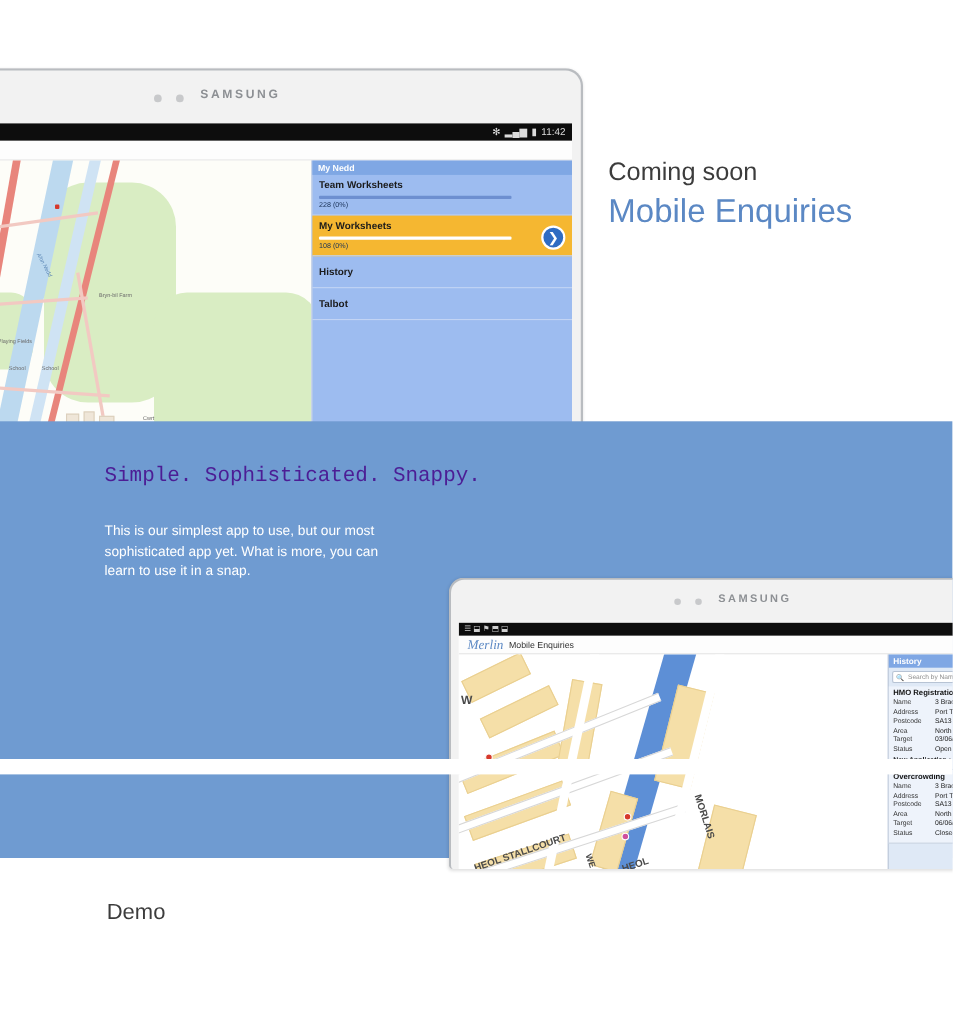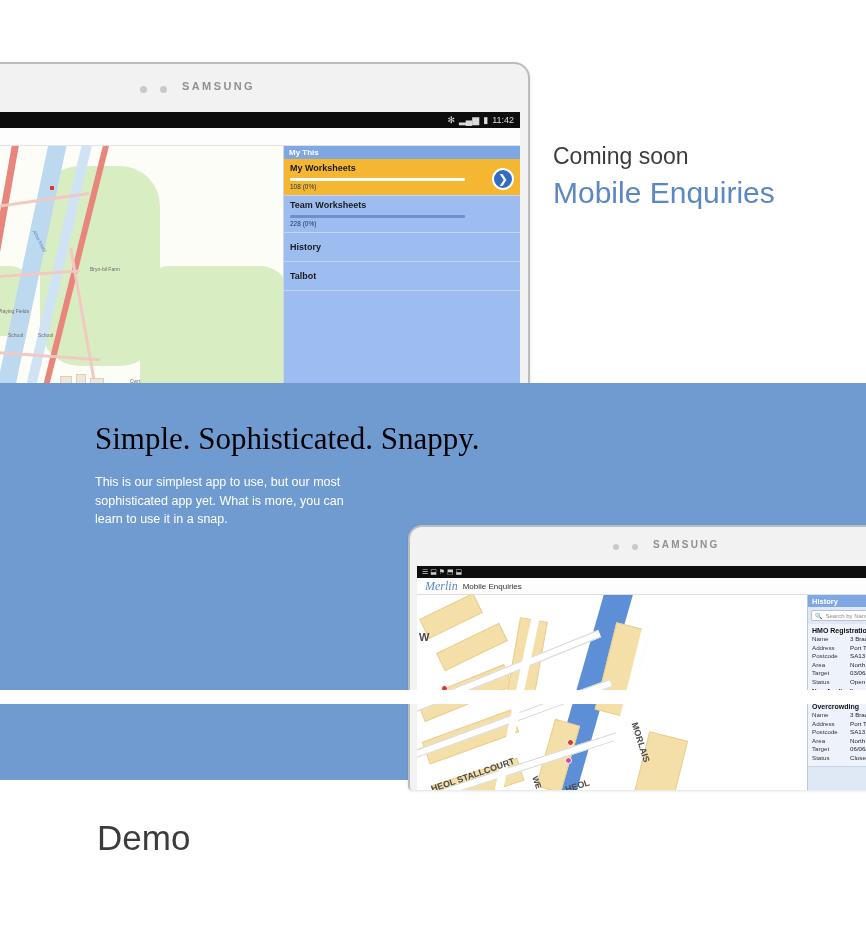--- a/index.html
+++ b/index.html
@@ -85,22 +85,22 @@
   .comingsoon { position:absolute; left:553px; top:143px; width:300px; }
   .cs-kicker { font-size:23px; color:#3c3c3c; font-family:"Liberation Sans", sans-serif; }
   .cs-title { font-size:30px; color:#5b88c4; margin-top:6px; font-family:"Liberation Sans", sans-serif; }
 
   
   .blueband {
     position:absolute; left:0; top:383px; width:866px; height:397px;
     background:#6f9bd1;
   }
   .bb-heading {
-    position:absolute; left:95px; top:38px; font-size:31px; color:#000000;
-    font-family:Liberation Serif, serif;
+    position:absolute; left:95px; top:38px; font-size:19px; color:#4c1d95;
+    font-family:Liberation Mono, monospace;
   }
   .bb-body { position:absolute; left:95px; top:90px; width:262px; color:#ffffff; font-size:12.5px; line-height:18.5px; }
   .bb-body p { margin-bottom:16px; }
   .bb-body p.wide { width:250px; }
 
   
   .tablet2 {
     position:absolute; left:408px; top:525px; width:560px; height:265px;
     background:#f2f2f2; border:2px solid #b9bcc0; border-bottom:none;
     border-radius:14px 14px 4px 4px;
@@ -147,21 +147,21 @@
   }
   .hist-card { background:#eef3fb; border-bottom:1px solid #c7d2e2; padding:3px 4px 4px 4px; }
   .hc-title { font-size:7px; font-weight:bold; color:#111; margin-bottom:1px; }
   .hc-row { display:flex; font-size:6.2px; color:#1d1d1d; line-height:8.5px; }
   .hc-k { width:38px; color:#333; }
   .hc-v { flex:1; }
   .hc-foot { font-size:6.3px; font-weight:bold; color:#111; margin-top:2px; }
 
   
   .demo { position:absolute; left:97px; top:818px; width:330px; }
-  .demo-title { font-size:35px; color:#3c3c3c; }
+  .demo-title { font-size:20px; color:#3c3c3c; }
   .demo-body { margin-top:12px; font-size:12.5px; line-height:18px; color:#3c3c3c; width:235px; }
   .footer-strip { position:absolute; left:0; bottom:0; width:866px; height:14px; background:#ffffff; }
 </style>
 </head>
 <body>
 
 <div class="page">
 
   <div class="tablet1">
     <div class="tab1-bezel-top">
@@ -210,33 +210,33 @@
           <span class="maplabel" style="left:200px; top:120px;">Bryn-bil Farm</span>
           <span class="maplabel" style="left:108px; top:162px;">Playing Fields</span>
           <span class="maplabel" style="left:118px; top:186px;">School</span>
           <span class="maplabel" style="left:148px; top:186px;">School</span>
           <span class="maplabel blue" style="left:138px; top:92px; transform:rotate(62deg);">Afon Nedd</span>
           <span class="maplabel" style="left:240px; top:232px;">Cwrt</span>
 
         </div>
 
         <div class="mywork">
-          <div class="mywork-head">My This</div>
+          <div class="mywork-head">My Nedd</div>
+
+          <div class="mw-row">
+            <div class="mw-title">Team Worksheets</div>
+            <div class="mw-bar plain"></div>
+            <div class="mw-count">228 (0%)</div>
+          </div>
 
           <div class="mw-row highlight">
             <div class="mw-title">My Worksheets</div>
             <div class="mw-bar"></div>
             <div class="mw-count">108 (0%)</div>
             <div class="mw-chevron">❯</div>
-          </div>
-
-          <div class="mw-row">
-            <div class="mw-title">Team Worksheets</div>
-            <div class="mw-bar plain"></div>
-            <div class="mw-count">228 (0%)</div>
           </div>
 
           <div class="mw-simple">History</div>
           <div class="mw-simple">Talbot</div>
         </div>
       </div>
     </div>
   </div>
 
   <div class="comingsoon">

